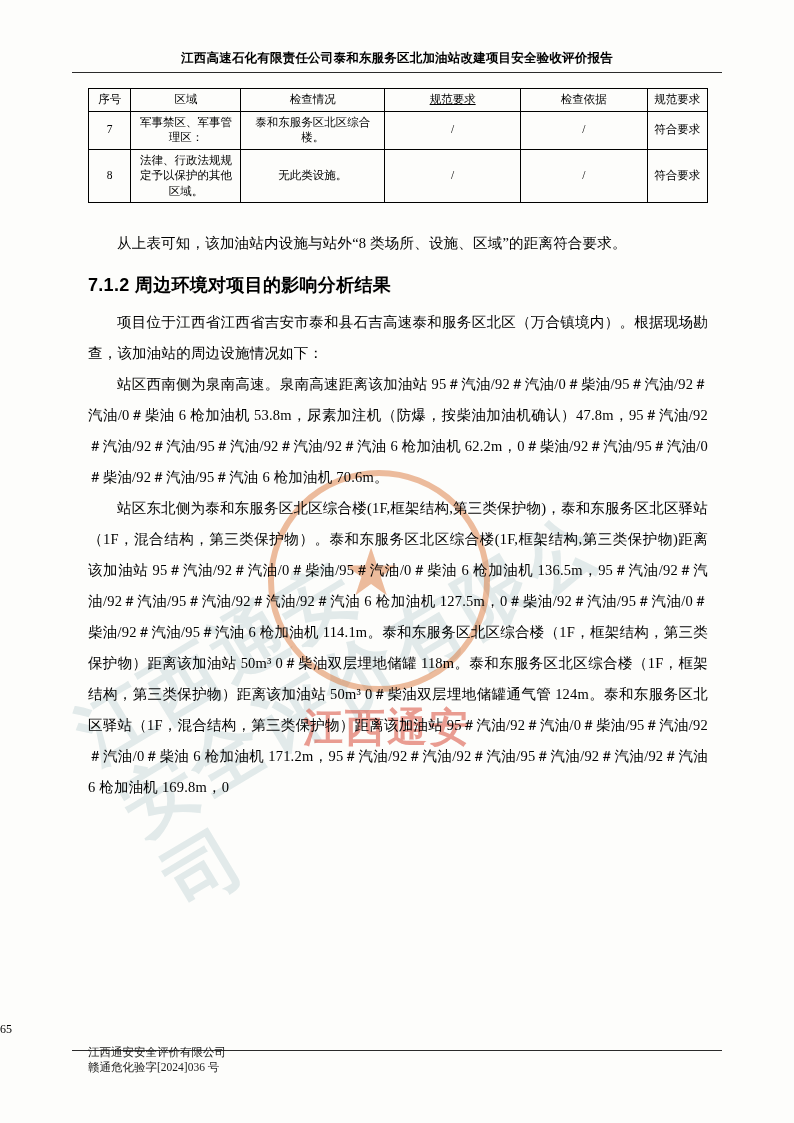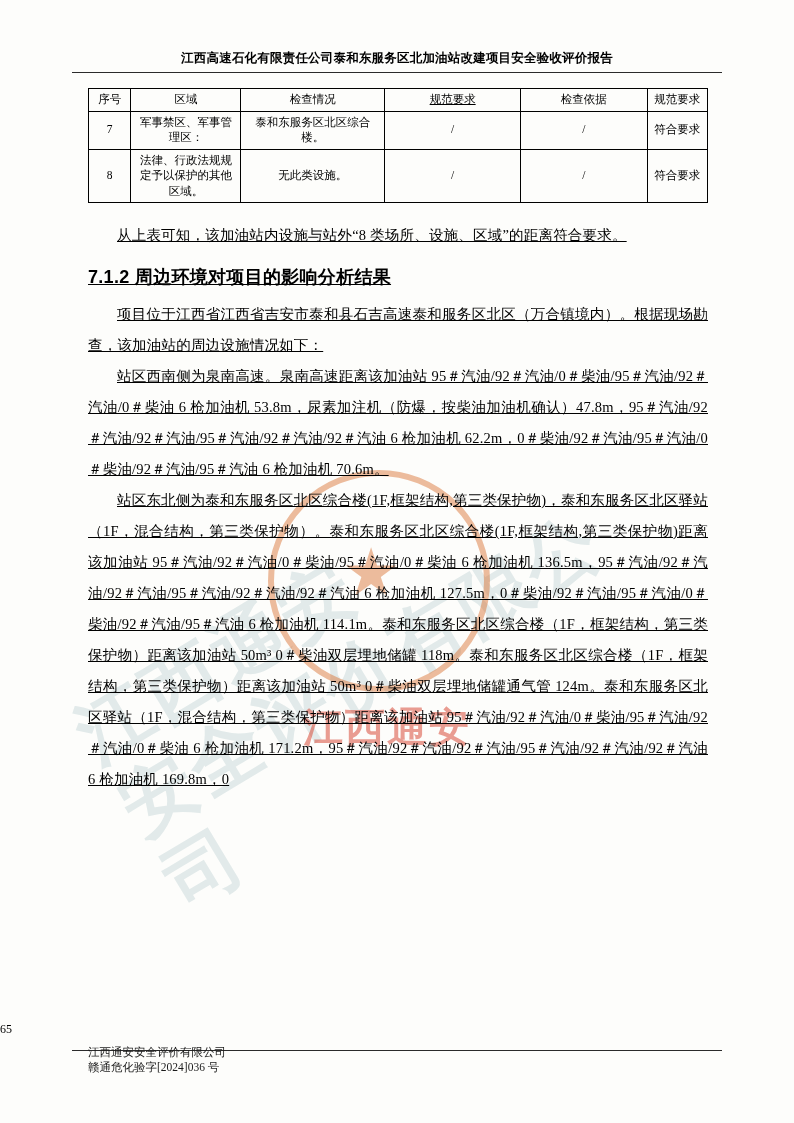--- a/index.html
+++ b/index.html
@@ -208,21 +208,21 @@
           <td class="cell-left">法律、行政法规规定予以保护的其他区域。</td>
           <td>无此类设施。</td>
           <td>/</td>
           <td>/</td>
           <td>符合要求</td>
         </tr>
       </tbody>
     </table>
   </div>
 
-  <div class="body" style="top:220px;text-decoration:underline;">
+  <div class="body" style="top:228px;">
     <p class="para">从上表可知，该加油站内设施与站外“8 类场所、设施、区域”的距离符合要求。</p>
     <h3 class="heading">7.1.2 周边环境对项目的影响分析结果</h3>
     <p class="para">项目位于江西省江西省吉安市泰和县石吉高速泰和服务区北区（万合镇境内）。根据现场勘查，该加油站的周边设施情况如下：</p>
     <p class="para">站区西南侧为泉南高速。泉南高速距离该加油站 95＃汽油/92＃汽油/0＃柴油/95＃汽油/92＃汽油/0＃柴油 6 枪加油机 53.8m，尿素加注机（防爆，按柴油加油机确认）47.8m，95＃汽油/92＃汽油/92＃汽油/95＃汽油/92＃汽油/92＃汽油 6 枪加油机 62.2m，0＃柴油/92＃汽油/95＃汽油/0＃柴油/92＃汽油/95＃汽油 6 枪加油机 70.6m。</p>
     <p class="para">站区东北侧为泰和东服务区北区综合楼(1F,框架结构,第三类保护物)，泰和东服务区北区驿站（1F，混合结构，第三类保护物）。泰和东服务区北区综合楼(1F,框架结构,第三类保护物)距离该加油站 95＃汽油/92＃汽油/0＃柴油/95＃汽油/0＃柴油 6 枪加油机 136.5m，95＃汽油/92＃汽油/92＃汽油/95＃汽油/92＃汽油/92＃汽油 6 枪加油机 127.5m，0＃柴油/92＃汽油/95＃汽油/0＃柴油/92＃汽油/95＃汽油 6 枪加油机 114.1m。泰和东服务区北区综合楼（1F，框架结构，第三类保护物）距离该加油站 50m³ 0＃柴油双层埋地储罐 118m。泰和东服务区北区综合楼（1F，框架结构，第三类保护物）距离该加油站 50m³ 0＃柴油双层埋地储罐通气管 124m。泰和东服务区北区驿站（1F，混合结构，第三类保护物）距离该加油站 95＃汽油/92＃汽油/0＃柴油/95＃汽油/92＃汽油/0＃柴油 6 枪加油机 171.2m，95＃汽油/92＃汽油/92＃汽油/95＃汽油/92＃汽油/92＃汽油 6 枪加油机 169.8m，0</p>
   </div>
 
   <div class="pagenum">65</div>
   <div class="footer-rule"></div>
   <div class="footer">

